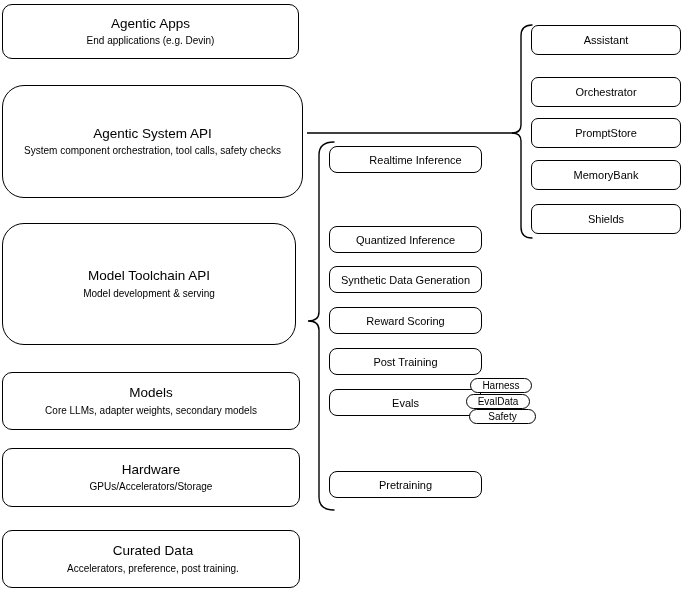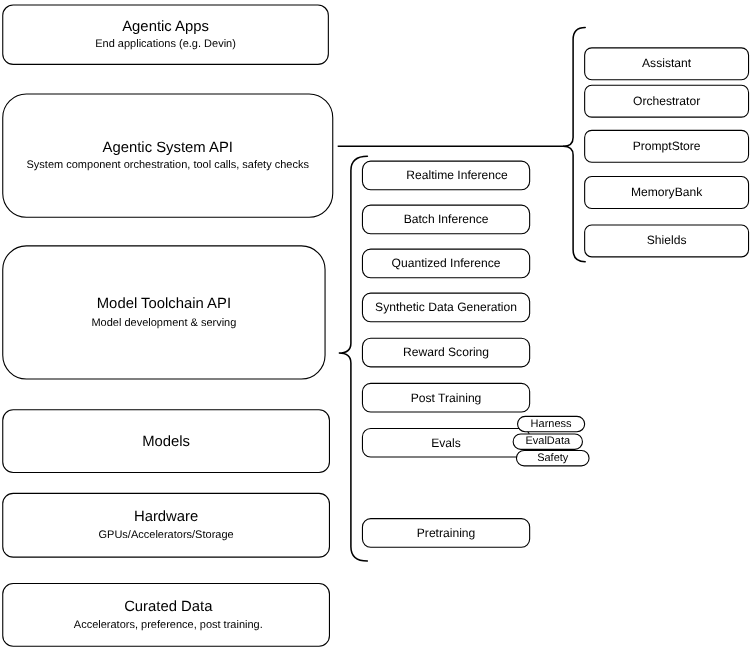--- a/index.html
+++ b/index.html
@@ -90,44 +90,44 @@
     <div class="subtitle">System component orchestration, tool calls, safety checks</div>
   </div>
 
   <div class="node lbox big" style="left:2px; top:223px; width:294px; height:122px;">
     <div class="title">Model Toolchain API</div>
     <div class="subtitle">Model development &amp; serving</div>
   </div>
 
   <div class="node lbox" style="left:2px; top:372px; width:298px; height:58px;">
     <div class="title">Models</div>
+    <div class="subtitle">Core LLMs, adapter weights, secondary models</div>
   </div>
 
   <div class="node lbox" style="left:2px; top:448px; width:298px; height:59px;">
     <div class="title">Hardware</div>
     <div class="subtitle">GPUs/Accelerators/Storage</div>
   </div>
 
   <div class="node lbox" style="left:2px; top:530px; width:298px; height:58px;padding-left:14px;">
     <div class="title">Curated Data</div>
     <div class="subtitle">Accelerators, preference, post training.</div>
   </div>
 
   <div class="node mbox" style="top:146px;padding-left:20px;">Realtime Inference</div>
-  <div class="node mbox" style="top:186px;">Batch Inference</div>
   <div class="node mbox" style="top:226px;">Quantized Inference</div>
   <div class="node mbox" style="top:266px;">Synthetic Data Generation</div>
   <div class="node mbox" style="top:307px;">Reward Scoring</div>
   <div class="node mbox" style="top:348px;">Post Training</div>
   <div class="node mbox" style="top:389px;">Evals</div>
   <div class="node mbox" style="top:471px;">Pretraining</div>
 
   <div class="tag" style="left:470px; top:378px; width:62px;">Harness</div>
   <div class="tag" style="left:466px; top:394px; width:64px;">EvalData</div>
   <div class="tag" style="left:469px; top:409px; width:67px;">Safety</div>
 
-  <div class="node rbox" style="top:43px;">Assistant</div>
+  <div class="node rbox" style="top:25px;">Assistant</div>
   <div class="node rbox" style="top:77px;">Orchestrator</div>
   <div class="node rbox" style="top:118px;">PromptStore</div>
   <div class="node rbox" style="top:160px;">MemoryBank</div>
   <div class="node rbox" style="top:204px;">Shields</div>
 
 </div>
 
 </body></html>

